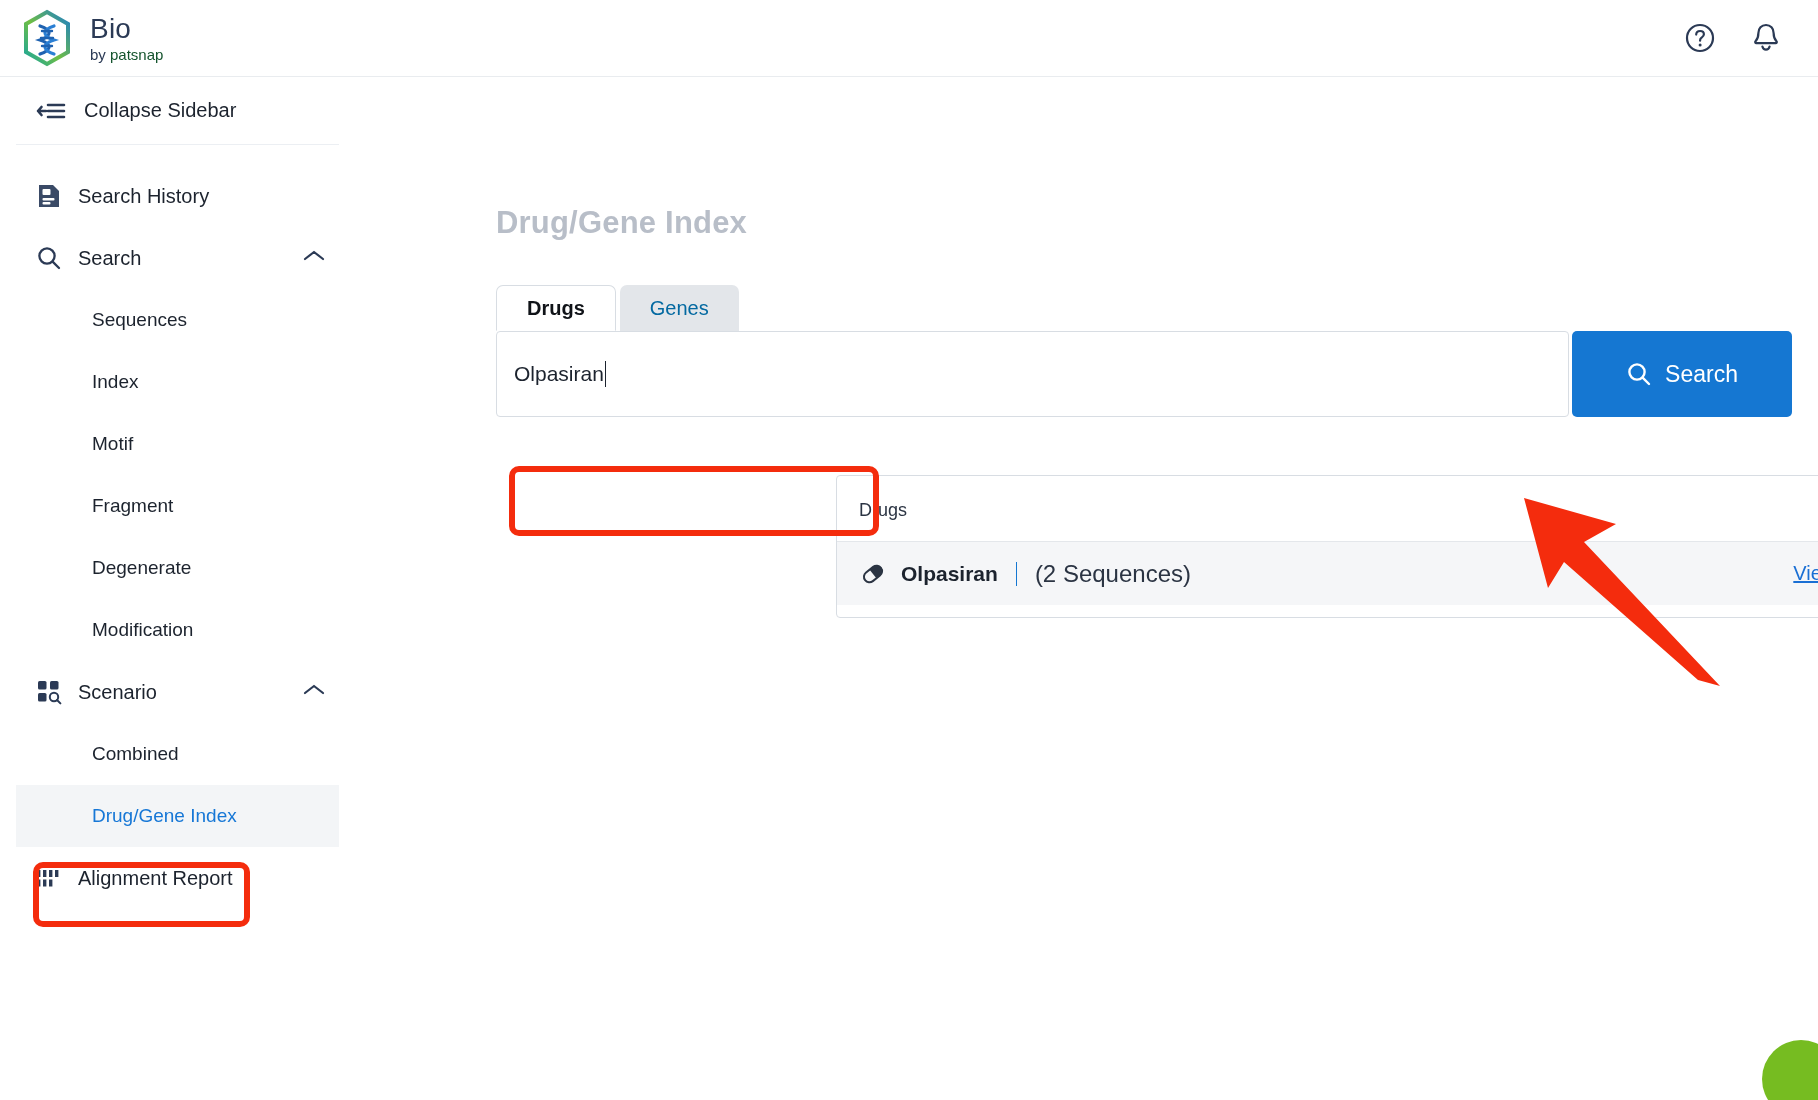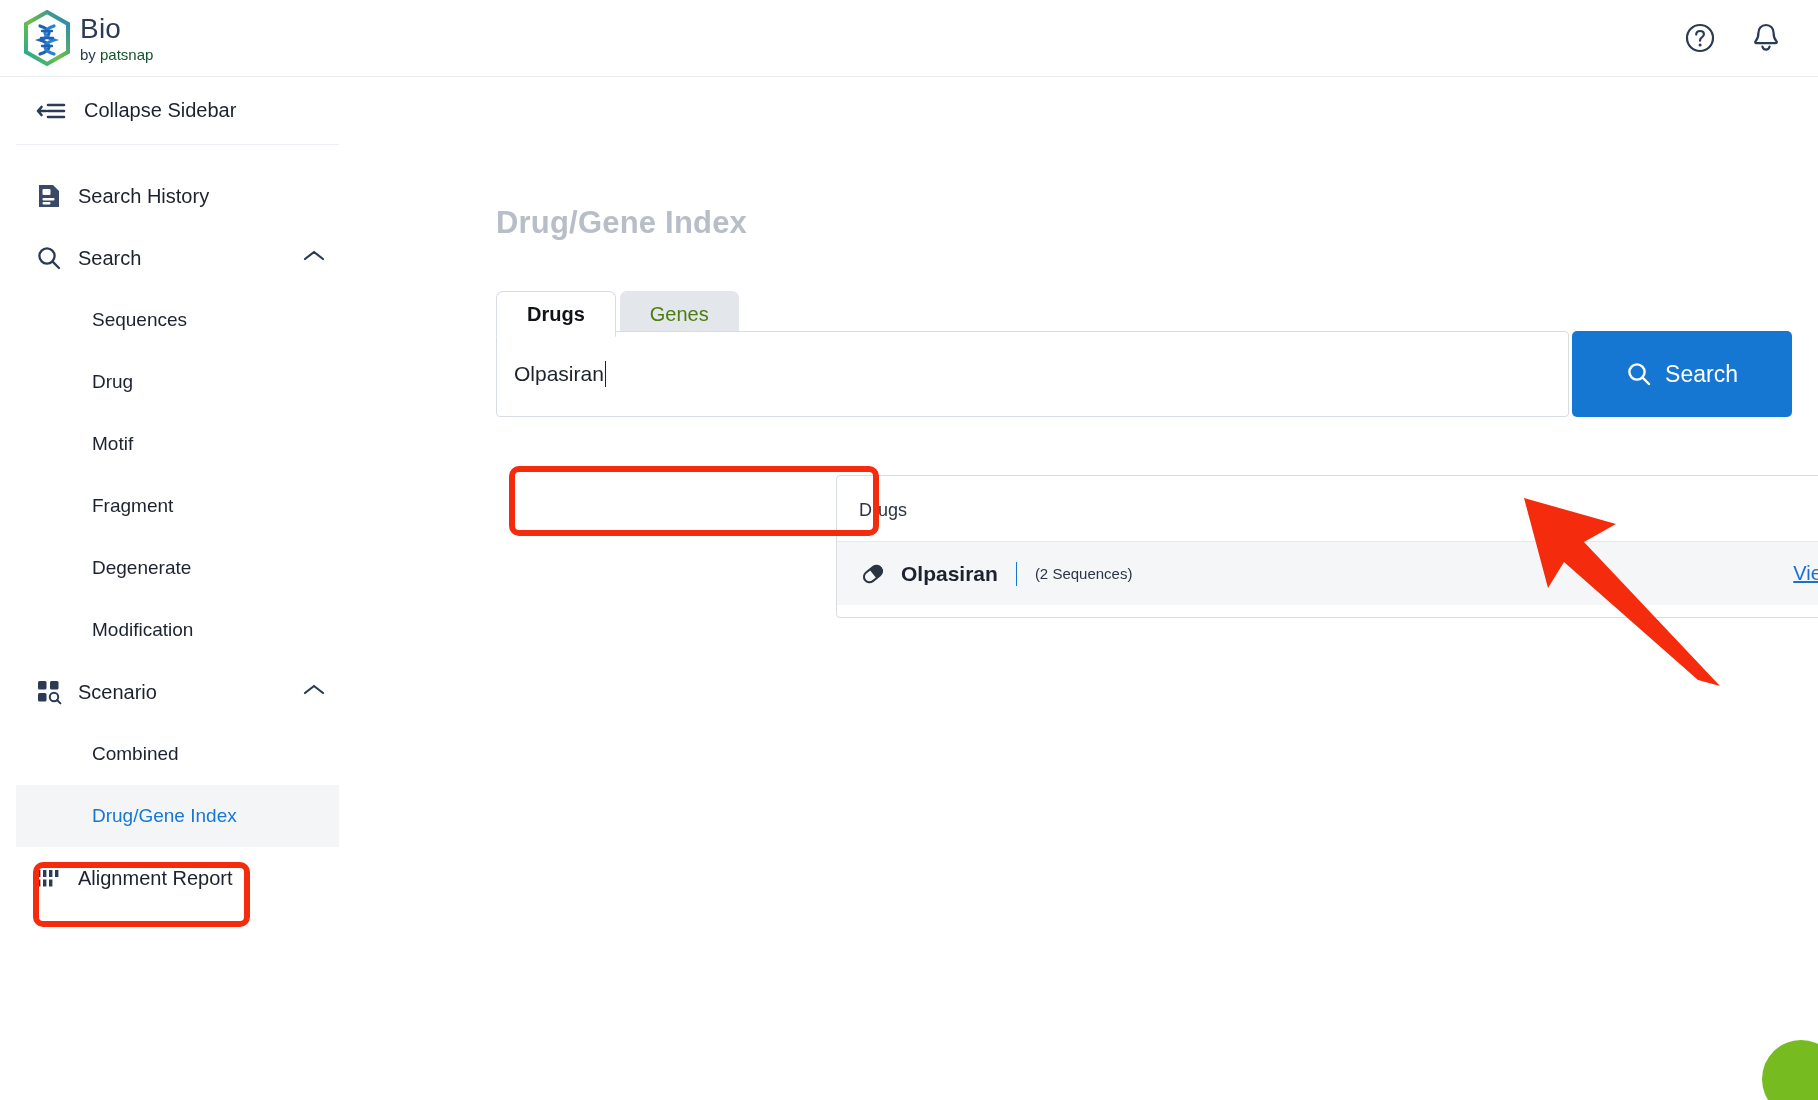--- a/index.html
+++ b/index.html
@@ -10,21 +10,21 @@
     overflow: hidden;
   }
   #app { position: relative; width: 1818px; height: 1100px; }
 
   
   .topbar {
     position: absolute; top: 0; left: 0; width: 1818px; height: 77px;
     background: #fff; border-bottom: 1px solid #e9ecef;
     display: flex; align-items: center; justify-content: space-between;
   }
-  .brand { display: flex; align-items: center; gap: 6px; padding-left: 20px; }
+  .brand { display: flex; align-items: center; gap: 16px; padding-left: 20px; }
   .brand-logo { width: 54px; height: 58px; display: block; }
   .brand-text { display: flex; flex-direction: column; line-height: 1; }
   .brand-name { font-size: 28px; color: #2b3a55; letter-spacing: .2px; }
   .brand-sub { font-size: 15px; margin-top: 4px; color: #2b3a55; }
   .brand-sub .ps { color: #14532d; }
   .top-icons { display: flex; align-items: center; gap: 34px; padding-right: 36px; }
   .top-icons svg { display: block; }
 
   
   .sidebar {
@@ -66,21 +66,21 @@
     font-size: 31px; font-weight: bold; color: #b8bec8; letter-spacing: .2px;
   }
 
   .tabs { position: absolute; left: 157px; top: 208px; display: flex; align-items: flex-end; }
   .tab {
     height: 46px; padding: 0 30px; display: flex; align-items: center;
     font-size: 20px; border-radius: 7px 7px 0 0; cursor: pointer; position: relative;
   }
   .tab.active { background: #fff; color: #101318; font-weight: bold;
     border: 1px solid #d8dde3; border-bottom: 1px solid #fff; z-index: 3; }
-  .tab.inactive { background: #e3e6ea; color: #4d7c0f; margin-left: 4px; margin-top: 6px; }
+  .tab.inactive { background: #e3e6ea; color: #0369a1; margin-left: 4px; }
 
   .searchbar { position: absolute; left: 157px; top: 254px; width: 1322px; height: 86px; display: flex; }
   .search-input-wrap {
     width: 1073px; height: 86px; border: 1px solid #d8dde3; border-radius: 4px;
     display: flex; align-items: center; padding-left: 17px; background: #fff;
   }
   .search-value { font-size: 21px; color: #1c232e; }
   .caret { display: inline-block; width: 1.5px; height: 26px; background: #1c232e; margin-left: 1px; vertical-align: -5px; }
   .search-btn {
     width: 220px; height: 86px; margin-left: 3px; background: #1577d2;
@@ -94,21 +94,21 @@
     border: 1px solid #d8dde3; border-radius: 4px; background: #fff; padding-bottom: 12px;
   }
   .dd-head { font-size: 18px; color: #2b3443; padding: 24px 0 20px 22px; }
   .dd-row {
     background: #f5f6f8; border-top: 1px solid #e4e7eb;
     height: 64px; display: flex; align-items: center; padding: 0 22px; cursor: pointer;
   }
   .dd-left { display: flex; align-items: center; gap: 14px; }
   .dd-name { font-size: 21px; font-weight: bold; color: #1c232e; }
   .dd-sep { width: 1px; height: 24px; background: #1577d2; margin: 0 4px; }
-  .dd-count { font-size: 15px; color: #2b3443; }
+  .dd-count { font-size: 24px; color: #2b3443; }
   .dd-link {
     margin-left: auto; font-size: 20px; color: #1a6fd4;
     text-decoration: underline; cursor: pointer;
   }
 
   
   .anno { position: absolute; border: 6px solid #f42c0d; border-radius: 10px; pointer-events: none; }
   .anno-sidebar { left: 33px; top: 862px; width: 217px; height: 65px; }
   .anno-row { left: 509px; top: 466px; width: 370px; height: 70px; }
   .arrow-svg { position: absolute; left: 1520px; top: 480px; pointer-events: none; }
@@ -191,21 +191,21 @@
           <svg width="22" height="14" viewBox="0 0 22 14">
             <path d="M2 10 L11 3 L20 10" fill="none" stroke="#2b3a55" stroke-width="2.2" stroke-linecap="round" stroke-linejoin="round"></path>
           </svg>
         </span>
       </div>
 
       <div class="nav-sub">
           <span>Sequences</span>
         </div>
       <div class="nav-sub">
-          <span>Drug</span>
+          <span>Index</span>
         </div>
       <div class="nav-sub">
           <span>Motif</span>
         </div>
       <div class="nav-sub">
           <span>Fragment</span>
         </div>
       <div class="nav-sub">
           <span>Degenerate</span>
         </div>

